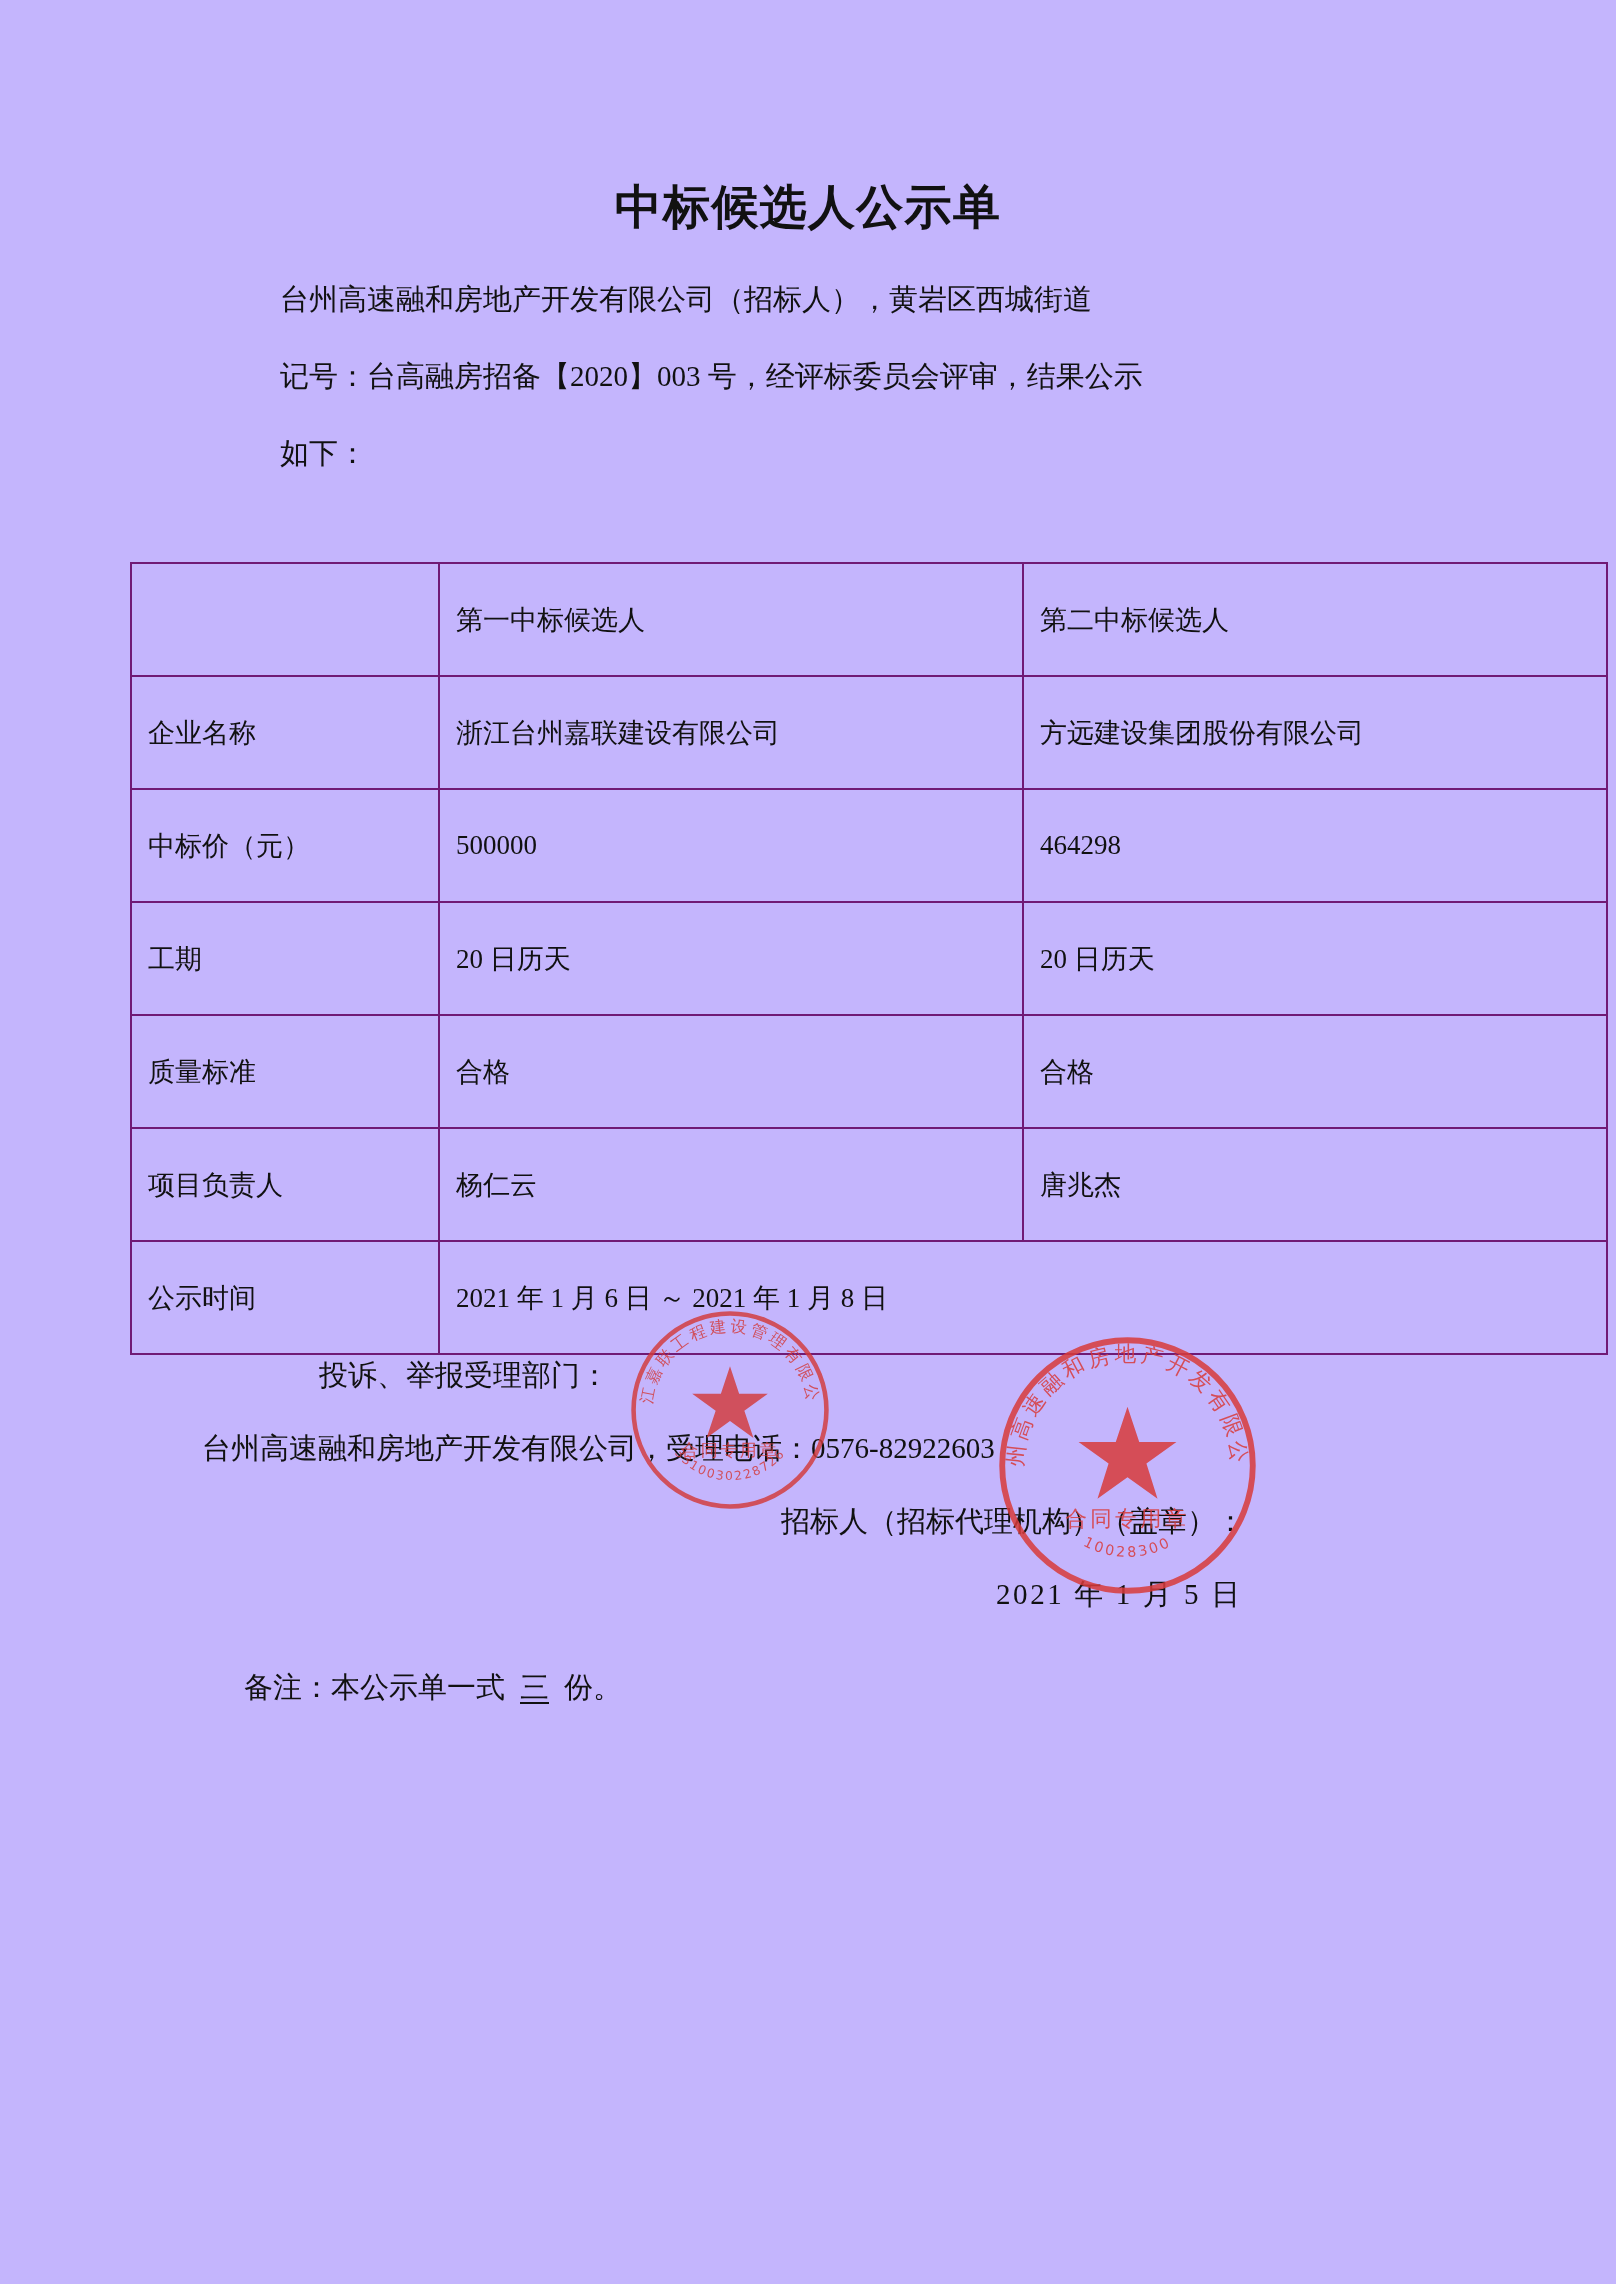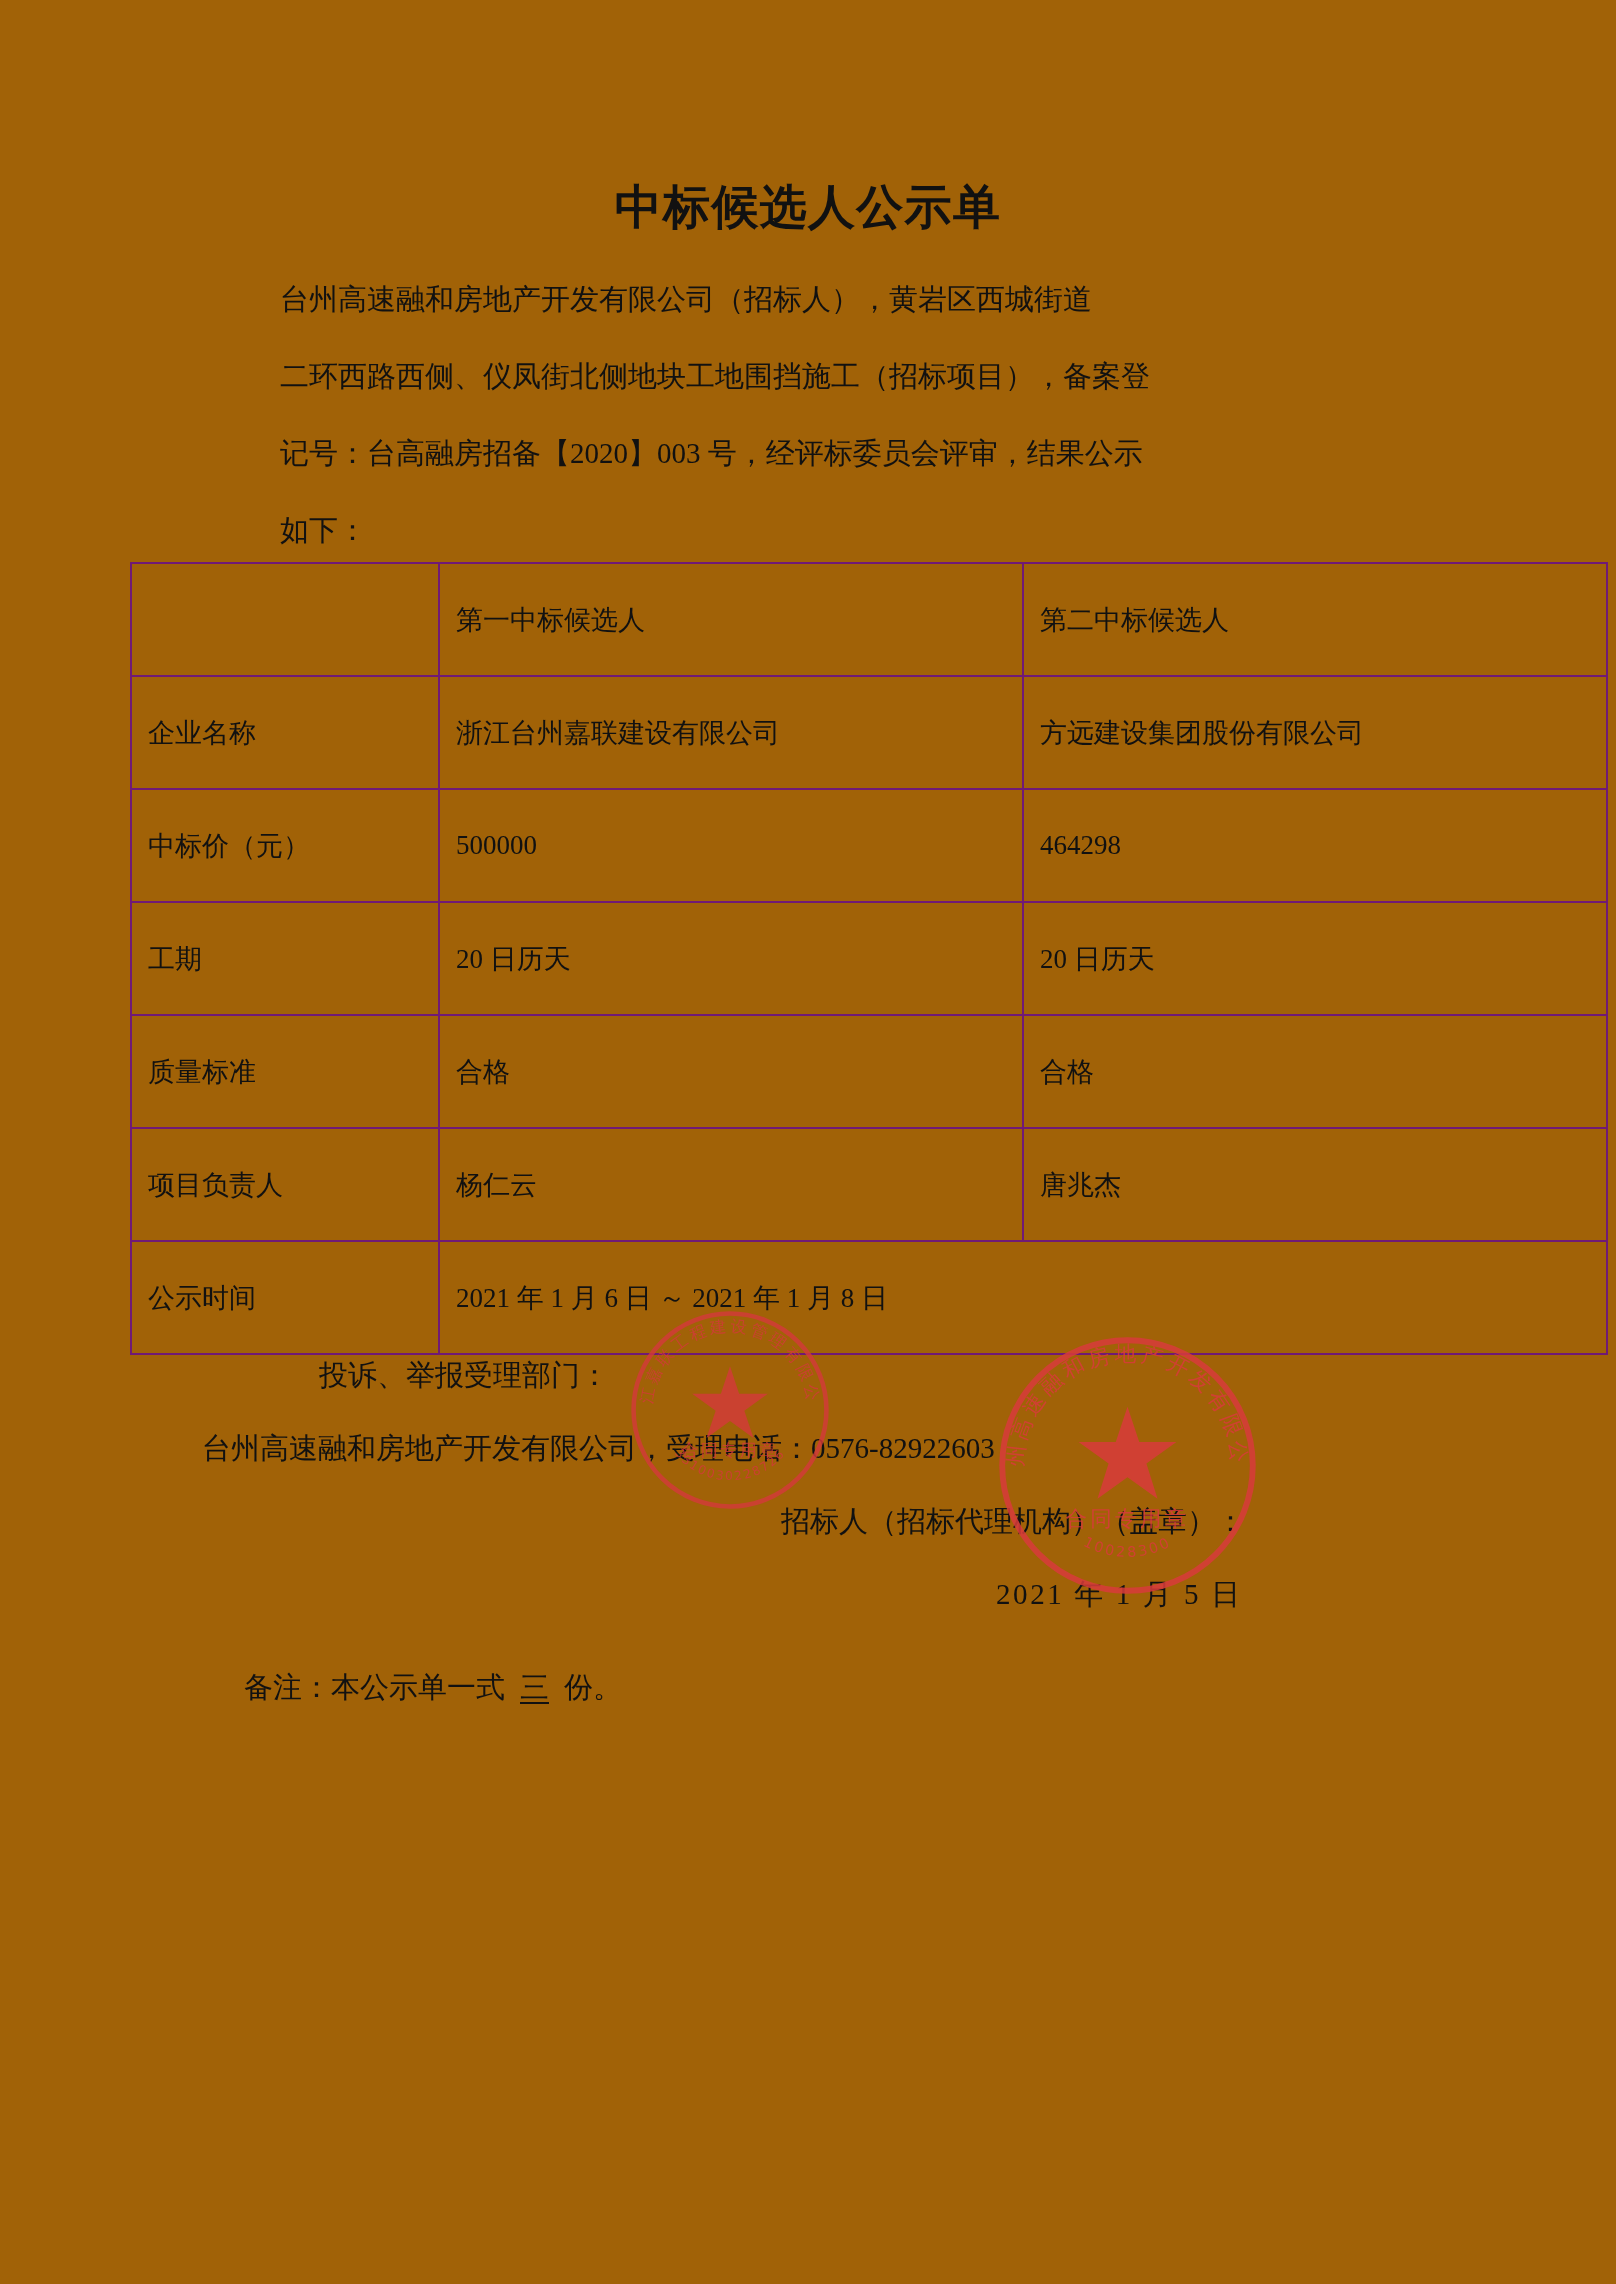--- a/index.html
+++ b/index.html
@@ -13,21 +13,21 @@
     font-family: "Liberation Serif", "DejaVu Serif", serif;
     color: #111;
     position: relative;
     overflow: hidden;
   }
   .page {
     position: absolute;
     left: 0; top: 0;
     width: 1616px;
     height: 2284px;
-    background: #a16207;
+    background: #c4b5fd;
   }
   .doc-title {
     position: absolute;
     left: 0;
     top: 176px;
     width: 1616px;
     text-align: center;
     font-size: 47px;
     font-weight: bold;
     letter-spacing: 1.3px;
@@ -118,23 +118,20 @@
 
 <div class="page">
 
   <div class="doc-title">中标候选人公示单</div>
 
   <div class="intro">
     <div class="line">
       <span class="u">台州高速融和房地产开发有限公司（招标人），黄岩区西城街道</span>
     </div>
     <div class="line">
-      <span class="u">二环西路西侧、仪凤街北侧地块工地围挡施工（招标项目），备案登</span>
-    </div>
-    <div class="line">
       <span>记号：台高融房招备【2020】003 号，经评标委员会评审，结果公示</span>
     </div>
     <div class="line">
       <span>如下：</span>
     </div>
   </div>
 
   <div class="tbl-wrap">
     <table class="main">
       <tbody>

